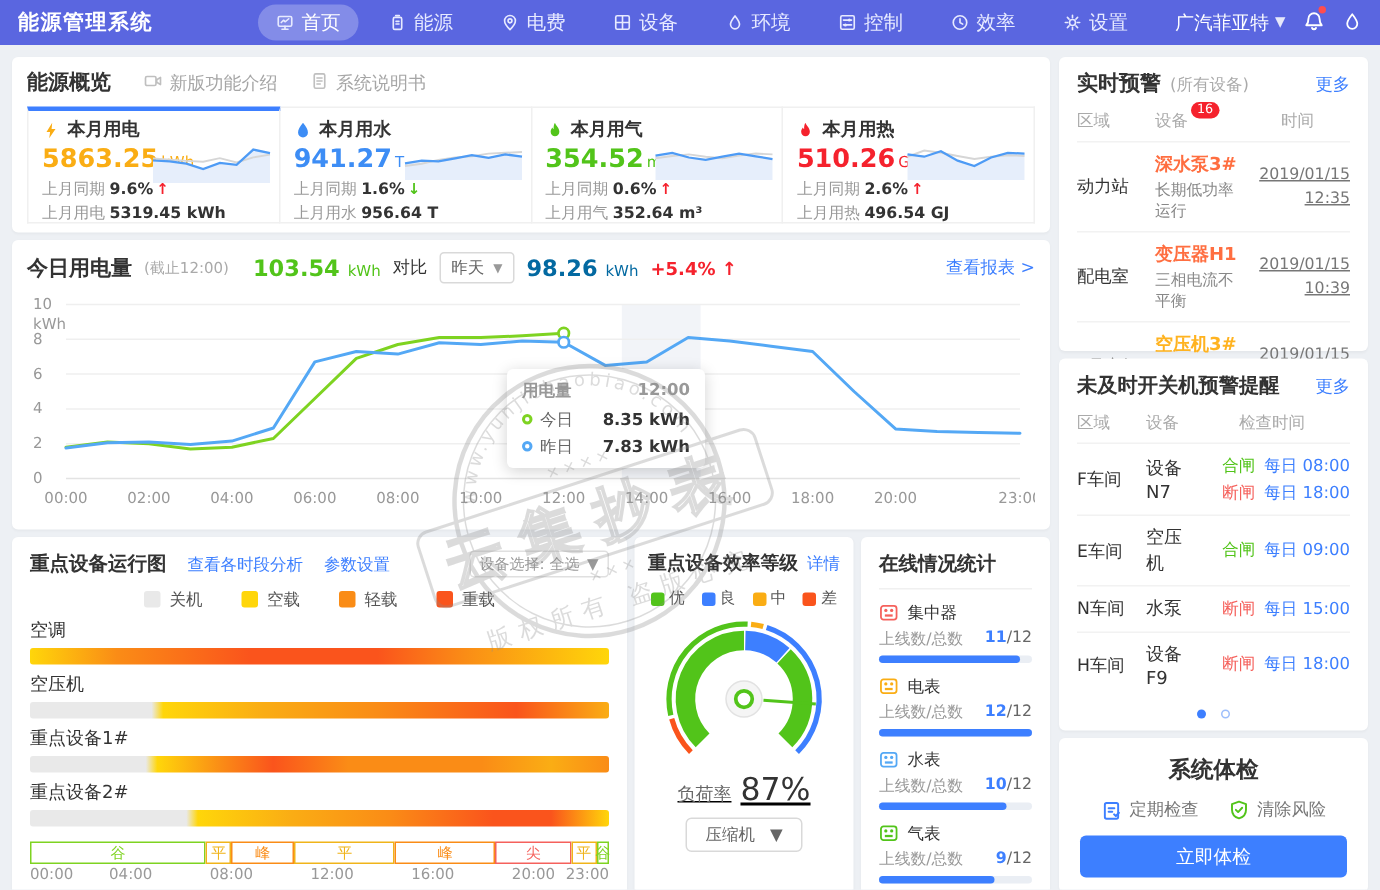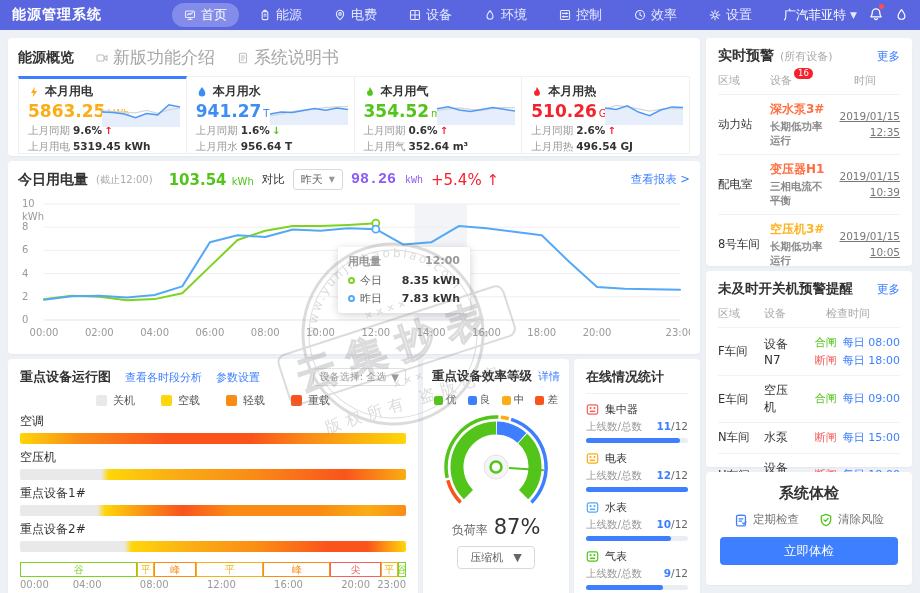--- a/index.html
+++ b/index.html
@@ -22,21 +22,21 @@
   
   .main { position:absolute; top:38px; left:8px; right:8px; bottom:8px; display:flex; gap:6px; }
   .col-left { width:692px; display:flex; flex-direction:column; gap:5px; }
   .col-right { flex:1; display:flex; flex-direction:column; gap:5px; }
   .panel { background:#fff; border-radius:4px; box-shadow:0 1px 2px rgba(0,0,0,0.04); }
 
   
   .overview { height:118px; padding:8px 10px 6px; }
   .ov-head { display:flex; align-items:center; gap:22px; margin-bottom:7px; }
   .panel-title { font-size:14px; font-weight:bold; color:#333; }
-  .ov-link { display:flex; align-items:center; gap:5px; font-size:17px; color:#A6A6A6; cursor:pointer; }
+  .ov-link { display:flex; align-items:center; gap:5px; font-size:12px; color:#A6A6A6; cursor:pointer; }
   .cards { display:flex; height:78px; }
   .card { flex:1; border:1px solid #F0F0F0; border-left:none; padding:6px 9px; position:relative; }
   .card:first-child { border-left:1px solid #F0F0F0; }
   .card.selected { border-top:3px solid #3D7FFF; padding-top:4px; }
   .card-row1 { display:flex; align-items:center; gap:5px; font-size:12px; color:#333; font-weight:bold; }
   .card-val { font-size:17px; font-weight:bold; margin-top:1px; }
   .card-unit { font-size:10px; font-weight:normal; margin-left:2px; }
   .card-cmp { font-size:10.5px; color:#999; margin-top:3px; }
   .card-cmp b { color:#333; font-weight:bold; margin-left:3px; }
   .trend { font-weight:bold; font-size:10px; margin-left:2px; }
@@ -46,22 +46,22 @@
 
   
   .today { height:198px; padding:8px 10px 0; position:relative;text-align:center; }
   .td-head { display:flex; align-items:center; gap:8px; }
   .td-sub { font-size:10px; color:#AAA; }
   .td-green { font-size:15px; font-weight:bold; color:#52C41A; margin-left:8px; }
   .td-green small,.td-blue small { font-size:10px; font-weight:normal; }
   .td-vs { font-size:11.5px; color:#333; }
   .mini-select { border:1px solid #D9D9D9; border-radius:3px; font-size:11px; color:#666; padding:2px 7px; display:flex; align-items:center; gap:6px; cursor:pointer; background:#fff; }
   .mini-select .chev2 { font-size:8px; color:#999; }
-  .td-blue { font-size:15px; font-weight:bold; color:#8b5cf6;font-family:Liberation Mono, monospace; }
-  .td-delta { font-size:15px; color:#F5222D; font-weight:normal; }
+  .td-blue { font-size:15px; font-weight:bold; color:#0369a1; }
+  .td-delta { font-size:12px; color:#F5222D; font-weight:bold; }
   .td-report { margin-left:auto; font-size:11.5px; color:#3D7FFF; cursor:pointer; }
   .tooltip { position:absolute; left:330px; top:86px; width:132px; background:#fff; border-radius:4px; box-shadow:0 2px 10px rgba(0,0,0,0.18); padding:7px 10px; z-index:5; font-size:11px; }
   .tt-head { display:flex; justify-content:space-between; color:#999; margin-bottom:4px;font-weight:bold; }
   .tt-row { display:flex; align-items:center; margin-top:3px; color:#666; }
   .tt-dot { width:7px; height:7px; border-radius:50%; border:2px solid; margin-right:5px; background:#fff; }
   .tt-val { margin-left:auto; color:#333; font-weight:bold; }
 
   
   .bottom-row { flex:1; display:flex; gap:5px; }
   .runtime { width:410px; padding:9px 12px 6px; }
@@ -79,52 +79,52 @@
   .rt-axis span { position:absolute; transform:translateX(-50%); }
 
   .gauge-panel { width:146px; padding:9px 9px 6px; display:flex; flex-direction:column; }
   .gp-head { display:flex; align-items:center; justify-content:space-between; }
   .gp-title { font-size:12.5px; font-weight:bold; color:#333; }
   .gp-more { font-size:11px; color:#3D7FFF; cursor:pointer; }
   .gp-legend { display:flex; justify-content:space-between; margin:8px 2px 0; }
   .gp-legend .lg-item { gap:3px; font-size:10.5px; }
   .gp-legend .lg-sq { width:9px; height:9px; }
   .gauge-box { display:flex; justify-content:center; margin-top:2px; }
-  .gauge-label { display:flex; align-items:baseline; justify-content:center; gap:6px; }
+  .gauge-label { display:flex; align-items:baseline; justify-content:center; gap:6px;text-decoration:underline; }
   .gl-name { font-size:12px; color:#666; }
   .gl-val { font-size:21px; color:#333; }
   .gauge-sel-row { display:flex; justify-content:center; margin-top:7px; }
   .gauge-sel { border:1px solid #D9D9D9; border-radius:4px; font-size:11px; color:#666; padding:3px 12px; display:flex; gap:10px; align-items:center; cursor:pointer; }
 
   .online { flex:1; padding:9px 12px; }
   .ol-title { font-size:13px; font-weight:bold; color:#333; border-bottom:1px solid #F0F0F0; padding-bottom:7px; }
   .ol-item { padding-top:8px; }
   .ol-r1 { display:flex; align-items:center; gap:6px; font-size:11px; color:#333; }
   .ol-r2 { display:flex; font-size:10.5px; color:#999; margin:3px 0 4px; }
   .ol-nums { margin-left:auto; color:#666; }
   .ol-nums b { color:#3D7FFF; }
   .ol-track { height:5px; background:#EAEEF4; border-radius:3px; }
   .ol-fill { height:5px; border-radius:3px; background:#3D7FFF; }
 
   
-  .alerts { height:228px; padding:9px 12px; }
+  .alerts { height:196px; padding:9px 12px; }
   .sb-head { display:flex; align-items:center; gap:6px; }
   .sb-sub { font-size:11px; color:#AAA; }
   .sb-more { margin-left:auto; font-size:11.5px; color:#3D7FFF; cursor:pointer; }
   .thead { display:grid; grid-template-columns:52px 1fr 70px; font-size:11px; color:#AAA; margin-top:8px; padding-bottom:6px; }
   .thead .t-right { text-align:center; }
   .th-dev { position:relative; }
   .badge { position:absolute; top:-5px; margin-left:2px; background:#F5222D; color:#fff; font-size:8.5px; border-radius:8px; padding:1px 4px; line-height:1; }
   .al-row { display:grid; grid-template-columns:52px 1fr 70px; border-top:1px solid #F2F2F2; padding:6px 0; align-items:center; }
   .al-area { font-size:11.5px; color:#333; }
   .al-dev { font-size:12px; font-weight:bold; }
-  .al-desc { font-size:10.5px; color:#888; margin-top:2px;font-weight:bold; }
+  .al-desc { font-size:10.5px; color:#888; margin-top:2px; }
   .al-time { font-size:10.5px; color:#777; text-align:right; line-height:1.5;text-decoration:underline; }
 
-  .switch { height:196px; padding:9px 12px; }
+  .switch { height:248px; padding:9px 12px; }
   .sw-row { display:grid; grid-template-columns:46px 1fr 104px; border-top:1px solid #F2F2F2; padding:6px 0; align-items:center; }
   .sw-area { font-size:11.5px; color:#333; }
   .sw-dev { font-size:12px; color:#333; }
   .sw-times { text-align:right; }
   .sw-line { font-size:11px; line-height:1.6; white-space:nowrap; }
   .sw-time { color:#3D7FFF; margin-left:6px; }
   .dots { display:flex; justify-content:center; gap:10px; margin-top:8px; }
   .dot { width:6px; height:6px; border-radius:50%; background:#3D7FFF; cursor:pointer; }
   .dot.off { background:#fff; border:1px solid #9DBEFB; }
 

